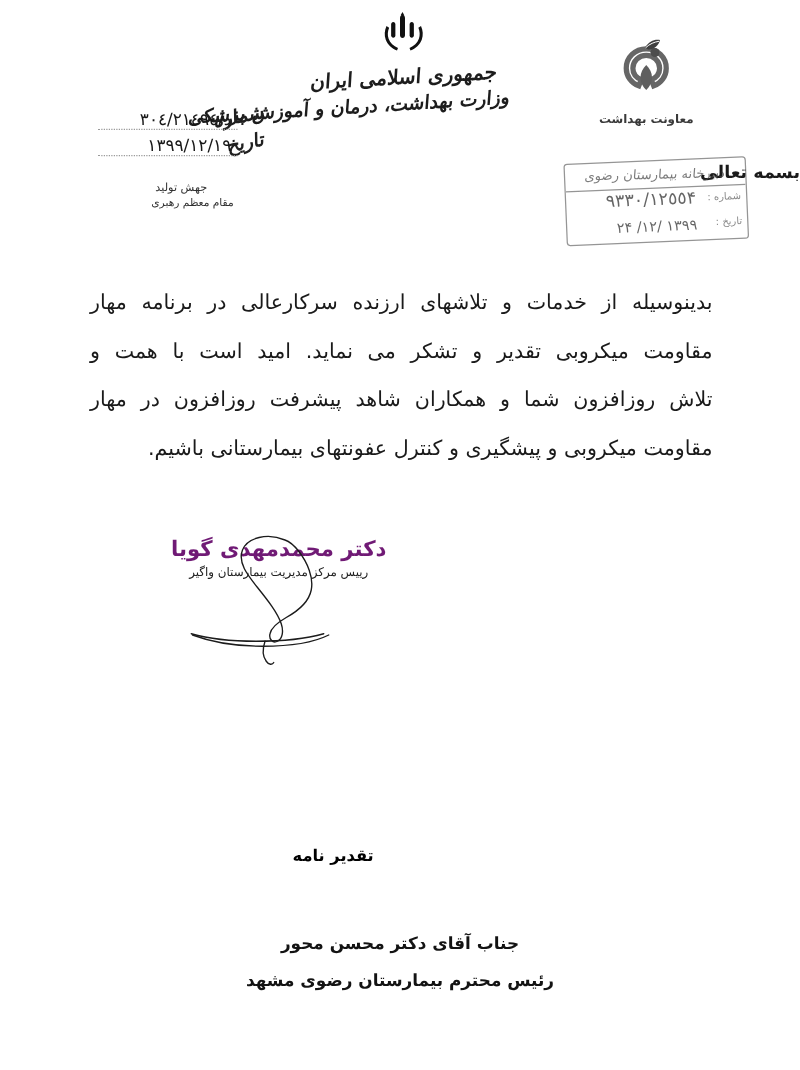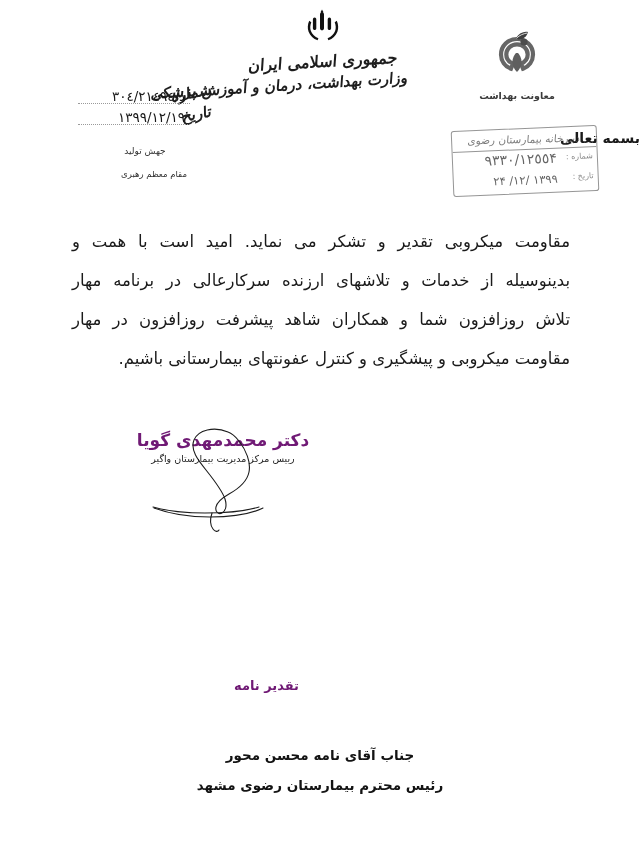--- a/index.html
+++ b/index.html
@@ -112,21 +112,21 @@
     direction: rtl;
   }
   .slogan-1 {
     font-size: 9px;
     color: #303030;
     letter-spacing: 0.2px;
   }
   .slogan-2 {
     font-size: 8.5px;
     color: #303030;
-    margin-top: 13px;
+    margin-top: 2px;
     margin-right: -18px;
   }
 
   
   .bismillah {
     position: absolute;
     left: 0;
     top: 130px;
     width: 640px;
     text-align: right;
@@ -237,21 +237,21 @@
 
   
   .doc-kind {
     position: absolute;
     left: 0;
     top: 678px;
     width: 533px;
     text-align: center;
     font-size: 13px;
     font-weight: bold;
-    color: #701a75;
+    color: #000000;
   }
   .addressee {
     position: absolute;
     left: 0;
     top: 740px;
     width: 640px;
     text-align: center;
     direction: rtl;
   }
   .addr-line {
@@ -324,39 +324,39 @@
       <span class="stamp-lbl">شماره :</span>
       <span class="stamp-val">۹۳۳۰/۱۲٥٥۴</span>
     </div>
     <div class="stamp-row">
       <span class="stamp-lbl">تاریخ :</span>
       <span class="stamp-val small">۱۳۹۹ /۱۲/ ۲۴</span>
     </div>
   </div>
 
   <div class="body-text">
+    <div class="body-line">بدینوسیله از خدمات و تلاشهای ارزنده سرکارعالی در برنامه مهار</div>
     <div class="body-line">مقاومت میکروبی تقدیر و تشکر می نماید. امید است با همت و</div>
-    <div class="body-line">بدینوسیله از خدمات و تلاشهای ارزنده سرکارعالی در برنامه مهار</div>
     <div class="body-line">تلاش روزافزون شما و همکاران شاهد پیشرفت روزافزون در مهار</div>
     <div class="body-line last">مقاومت میکروبی و پیشگیری و کنترل عفونتهای بیمارستانی باشیم.</div>
   </div>
 
   <div class="sig-block">
     <div class="sig-name">دکتر محمدمهدی گویا</div>
     <div class="sig-title">رییس مرکز مدیریت بیمارستان واگیر</div>
   </div>
   <svg class="sig-mark" viewBox="0 0 230 120" aria-hidden="true">
     <g fill="none" stroke="#1c1c1c" stroke-width="1.1" stroke-linecap="round">
       <path d="M120 8 c-14 -6 -30 -2 -34 8 c-4 10 4 20 12 30 c8 10 16 20 19 29 c2 6 1 12 -3 14 c-4 2 -7 -2 -6 -6 c1 -5 6 -9 13 -13 c9 -5 18 -12 20 -22 c2 -10 -3 -22 -10 -31 c-4 -5 -8 -8 -11 -9"></path>
       <path d="M45 83 c14 4 34 6 52 6 c20 0 40 -2 54 -6"></path>
       <path d="M46 84 c16 6 36 9 56 9 c21 0 41 -3 53 -9"></path>
       <path d="M104 89 c-2 6 -2 12 1 16 c2 3 5 3 6 1"></path>
     </g>
   </svg>
 
   <div class="doc-kind">تقدیر نامه</div>
 
   <div class="addressee">
-    <div class="addr-line">جناب آقای نامه محسن محور</div>
+    <div class="addr-line">جناب آقای دکتر محسن محور</div>
     <div class="addr-line">رئیس محترم بیمارستان رضوی مشهد</div>
   </div>
 
 </div>
 
 </body></html>

